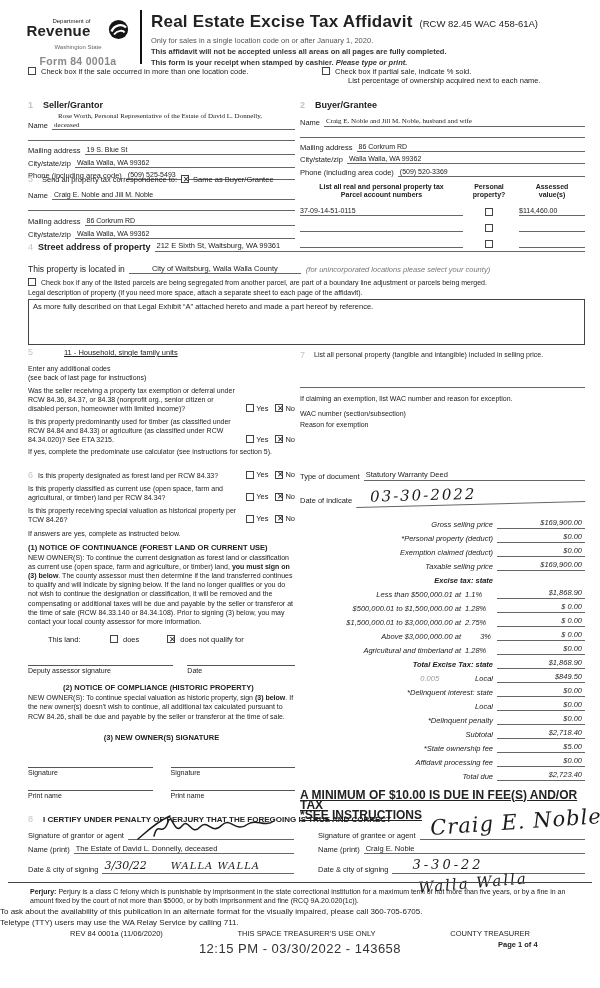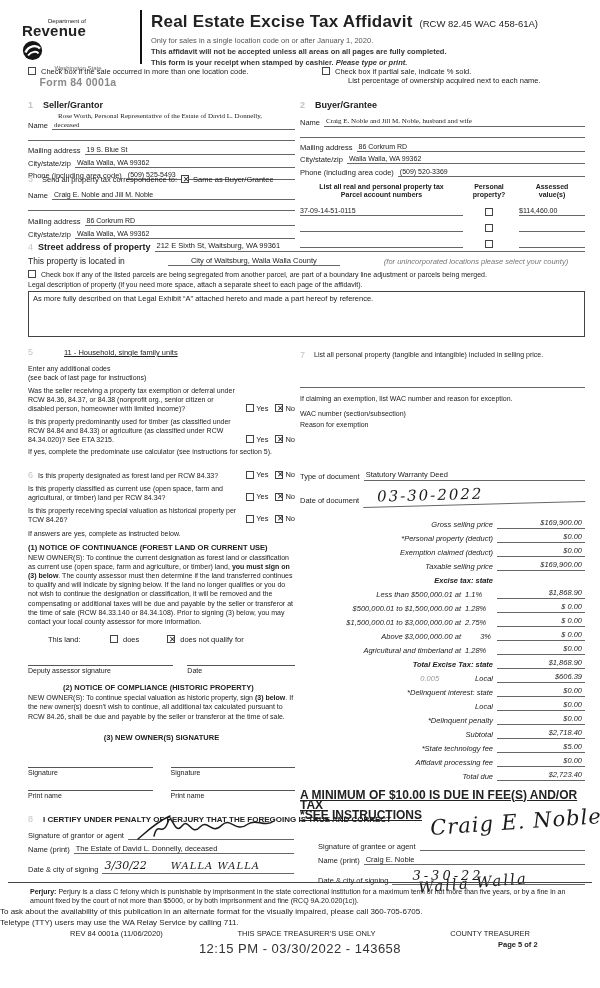--- a/index.html
+++ b/index.html
@@ -10,21 +10,21 @@
   .abs { position:absolute; }
   .b { font-weight:bold; }
   .i { font-style:italic; }
   .serif { font-family:"Liberation Serif", serif; }
   .gray { color:#888; }
   .faintnum { color:#c4c4c4; font-size:9px; width:10px; flex:none; }
 
   
   .header { position:absolute; top:8px; left:22px; width:560px; display:flex; }
   .logo-block { width:112px; flex:none; text-align:center; padding-top:10px; }
-  .logo-row { display:flex; justify-content:center; align-items:flex-start; gap:1px;flex-direction:column; }
+  .logo-row { display:flex; justify-content:center; align-items:flex-start; gap:18px; }
   .logo-texts { text-align:right; }
   .dept { font-size:6px; }
   .revenue { font-size:15px; font-weight:bold; letter-spacing:0.2px; line-height:14px; }
   .wastate { font-size:6px; color:#666; }
   .formno { font-size:10.5px; color:#8a8a8a; font-weight:bold; margin-top:5px; letter-spacing:0.3px; }
   .hdivider { width:2px; background:#111; height:54px; margin:2px 9px 0 6px; flex:none; }
   .title-block { flex:1; padding-top:4px; }
   .title-row { display:flex; align-items:baseline; gap:7px; }
   .title { font-size:17px; font-weight:bold; letter-spacing:0.2px; }
   .titleref { font-size:9.5px; }
@@ -243,21 +243,21 @@
       <span class="p-c3 p-line"></span>
     </div>
   </div>
 
   <div class="propsec">
     <div class="prop-row1">
       <span class="faintnum">4</span>
       <span class="biglab">Street address of property</span>
       <span class="fillline" style="font-size:7.5px;">212 E Sixth St, Waitsburg, WA 99361</span>
     </div>
-    <div class="prop-row1" style="margin-top:4px;gap:39px;">
+    <div class="prop-row1" style="margin-top:12px;">
       <span class="medlab">This property is located in</span>
       <span class="fillline" style="flex:none; width:172px; font-size:7.5px; text-align:center;">City of Waitsburg, Walla Walla County</span>
       <span class="i gray" style="font-size:7.5px; margin-left:5px; color:#777;">(for unincorporated locations please select your county)</span>
     </div>
     <div style="display:flex; gap:5px; margin-top:4px; align-items:flex-start;">
       <span class="cb"></span>
       <span class="small">Check box if any of the listed parcels are being segregated from another parcel, are part of a boundary line adjustment or parcels being merged.</span>
     </div>
     <div class="small" style="margin-top:1px;">Legal description of property (if you need more space, attach a separate sheet to each page of the affidavit).</div>
     <div class="legalbox">
@@ -381,21 +381,21 @@
       </div>
     </div>
   </div>
 
   <div class="col-right" style="top:470px;">
     <div class="frow" style="margin-top:0;">
       <span class="lab">Type of document</span>
       <span class="fillline" style="font-size:7.5px;">Statutory Warranty Deed</span>
     </div>
     <div class="frow" style="height:22px; margin-top:2px;">
-      <span class="lab">Date of document</span>
+      <span class="lab">Date of indicate</span>
       <span class="fillline hand" style="font-size:15px; letter-spacing:2px; transform:rotate(-1.5deg); padding-left:14px;">03-30-2022</span>
     </div>
 
     <div style="margin-top:10px;">
       <div class="trow">
           <span class="tlabel">Gross selling price</span>
           <span class="tvalue">$169,900.00</span>
         </div>
       <div class="trow">
           <span class="tlabel">*Personal property (deduct)</span>
@@ -437,40 +437,40 @@
           <span class="tlabel">Agricultural and timberland at</span>
           <span class="trate">1.28%</span>
           <span class="tvalue">$0.00</span>
         </div>
       <div class="trow">
           <span class="tlabel b">Total Excise Tax: state</span>
           <span class="tvalue">$1,868.90</span>
         </div>
       <div class="trow">
           <span class="tlabel"><span class="tnote">0.005</span><span>Local</span></span>
-          <span class="tvalue">$606.39</span>
+          <span class="tvalue">$849.50</span>
         </div>
       <div class="trow">
           <span class="tlabel">*Delinquent interest: state</span>
           <span class="tvalue">$0.00</span>
         </div>
       <div class="trow">
           <span class="tlabel">Local</span>
           <span class="tvalue">$0.00</span>
         </div>
       <div class="trow">
           <span class="tlabel">*Delinquent penalty</span>
           <span class="tvalue">$0.00</span>
         </div>
       <div class="trow">
           <span class="tlabel">Subtotal</span>
           <span class="tvalue">$2,718.40</span>
         </div>
       <div class="trow">
-          <span class="tlabel">*State technology fee</span>
+          <span class="tlabel">*State ownership fee</span>
           <span class="tvalue">$5.00</span>
         </div>
       <div class="trow">
           <span class="tlabel">Affidavit processing fee</span>
           <span class="tvalue">$0.00</span>
         </div>
       <div class="trow">
           <span class="tlabel">Total due</span>
           <span class="tvalue">$2,723.40</span>
         </div>
@@ -506,21 +506,21 @@
         <div class="frow" style="height:16px;">
           <span class="lab">Date &amp; city of signing</span>
           <span class="fillline">
             <span class="hand" style="font-size:11px;">3/30/22</span>
             <span class="hand" style="font-size:10px; margin-left:22px; letter-spacing:1px;">WALLA WALLA</span>
           </span>
         </div>
       </div>
 
       <div style="flex:1; position:relative;">
-        <div class="frow" style="margin-top:13px;">
+        <div class="frow" style="margin-top:2px;">
           <span class="lab">Signature of grantee or agent</span>
           <span class="fillline" style="height:10px;"></span>
         </div>
         <span class="abs hand" style="left:112px; top:-18px; font-size:21px; white-space:nowrap; transform:rotate(-4deg); letter-spacing:1px;">Craig E. Noble</span>
         <div class="frow">
           <span class="lab">Name (print)</span>
           <span class="fillline" style="font-size:7.5px;">Craig E. Noble</span>
         </div>
         <div class="frow" style="height:16px;">
           <span class="lab">Date &amp; city of signing</span>
@@ -544,15 +544,15 @@
     <div>Teletype (TTY) users may use the WA Relay Service by calling 711.</div>
   </div>
 
   <div class="footer-row">
     <span style="margin-left:70px;">REV 84 0001a (11/06/2020)</span>
     <span style="flex:1; text-align:center;">THIS SPACE TREASURER'S USE ONLY</span>
     <span style="margin-right:70px;">COUNTY TREASURER</span>
   </div>
 
   <div class="stamp">12:15 PM - 03/30/2022 - 143658</div>
-  <div class="pagenum b">Page 5 of 2</div>
+  <div class="pagenum b">Page 1 of 4</div>
 
 </div>
 
 </body></html>

